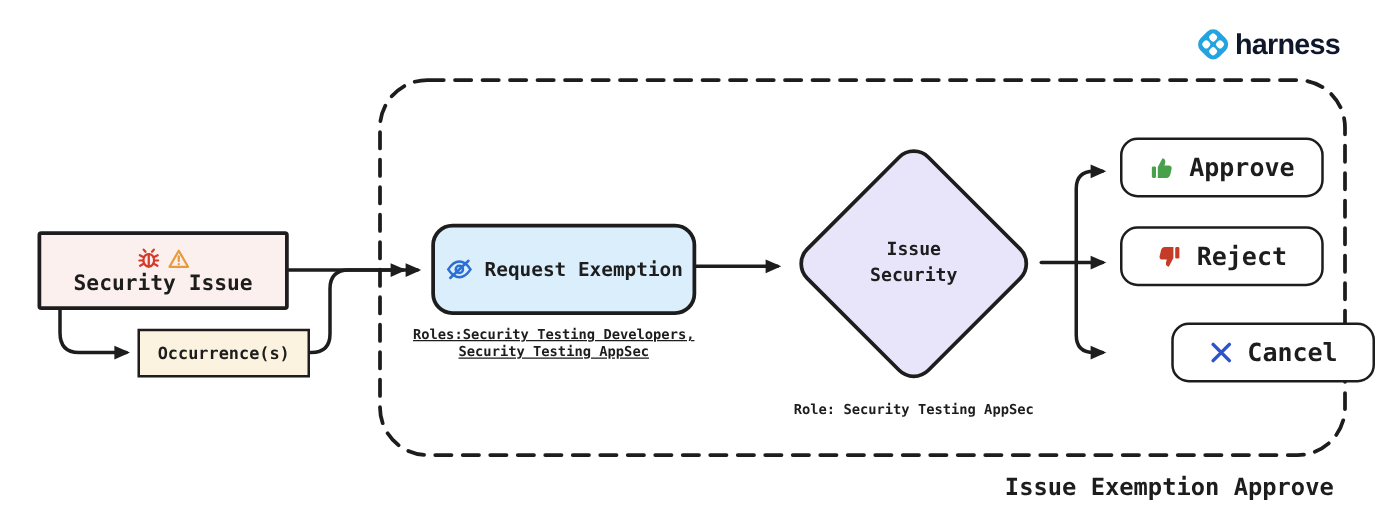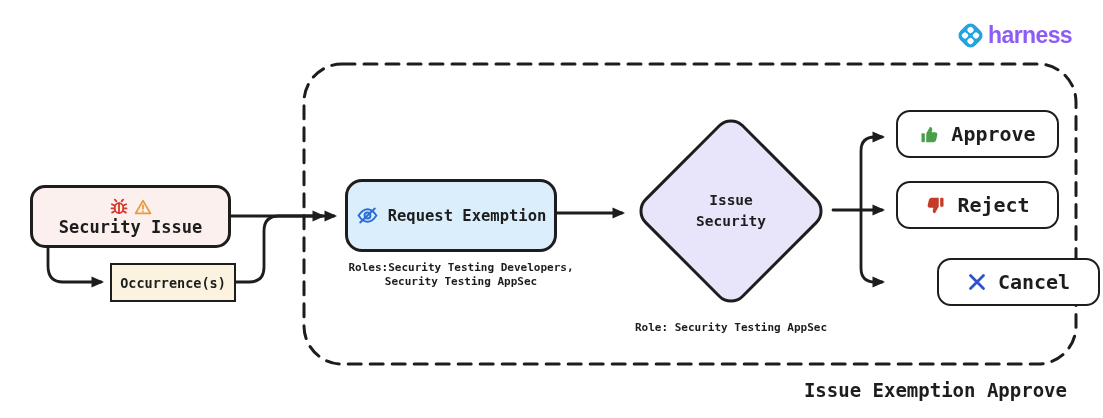--- a/index.html
+++ b/index.html
@@ -4,47 +4,47 @@
 <style>
   html,body{margin:0;padding:0;background:#fff;}
   body{width:1103px;height:418px;overflow:hidden;
        font-family:"DejaVu Sans Mono","Liberation Mono",monospace;color:var(--ink,#1d1d1d);}
   .canvas{position:relative;width:1103px;height:418px;}
 
   svg.connectors{position:absolute;left:0;top:0;width:1103px;height:418px;pointer-events:none;}
 
   .brand{position:absolute;left:955px;top:20px;display:flex;align-items:center;gap:2px;}
   .brand .word{font-family:"Liberation Sans",sans-serif;font-weight:700;font-size:23px;
-               letter-spacing:-0.6px;color:#8b5cf6;}
+               letter-spacing:-0.6px;color:#0f172a;}
 
   .node{position:absolute;box-sizing:border-box;border:3px solid var(--ink);
         display:flex;align-items:center;justify-content:center;font-weight:700;}
-  .security{left:30px;top:185px;width:201px;height:63px;border-radius:15px;
+  .security{left:30px;top:185px;width:201px;height:63px;border-radius:3px;
             background:var(--security-fill);flex-direction:column;gap:1px;padding-top:2px;}
   .security .lbl{font-size:17px;}
   .iconrow{display:flex;gap:6px;align-items:center;}
-  .occurrence{left:110px;top:263px;width:126px;height:39px;border-radius:0;
+  .occurrence{left:110px;top:263px;width:138px;height:39px;border-radius:0;
               border-width:2px;background:var(--occurrence-fill);font-size:13.5px;}
   .request{left:345px;top:179px;width:212px;height:73px;border-radius:17px;
            background:var(--request-fill);gap:9px;font-size:15.5px;}
   .action{left:896px;width:163px;height:48px;border-radius:14px;border-width:2.6px;
           gap:11px;font-size:20px;background:#ffffff;}
   .approve{top:110px;}
   .reject{top:181px;}
   .cancel{top:258px;margin-left:41px;}
 
   .diamond-shape{position:absolute;left:661px;top:141px;width:140px;height:140px;
                  box-sizing:border-box;background:var(--diamond-fill);
                  border:3px solid var(--ink);border-radius:18px;transform:rotate(45deg);}
   .diamond-label{position:absolute;left:661px;top:141px;width:140px;height:140px;
                  display:flex;flex-direction:column;align-items:center;justify-content:center;
                  font-weight:700;font-size:14.5px;line-height:21px;}
 
   .note{position:absolute;font-size:11px;font-weight:700;text-align:center;line-height:13.5px;}
-  .note.roles{left:311px;top:261px;width:300px;}
+  .note.roles{left:293px;top:261px;width:300px;text-decoration:underline;}
   .note.role{left:581px;top:321px;width:300px;}
 
   .caption{position:absolute;right:36px;top:379px;font-size:19px;font-weight:700;}
 </style>
 </head>
 <body>
 
 <div class="canvas">
 
   <svg class="connectors" viewBox="0 0 1103 418" xmlns="http://www.w3.org/2000/svg">

